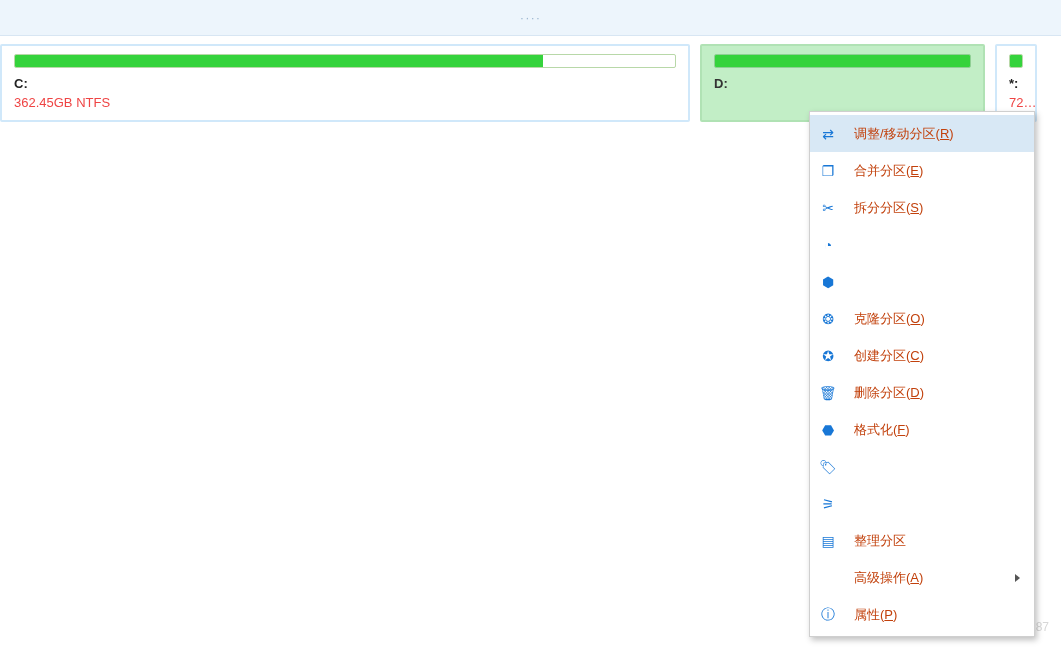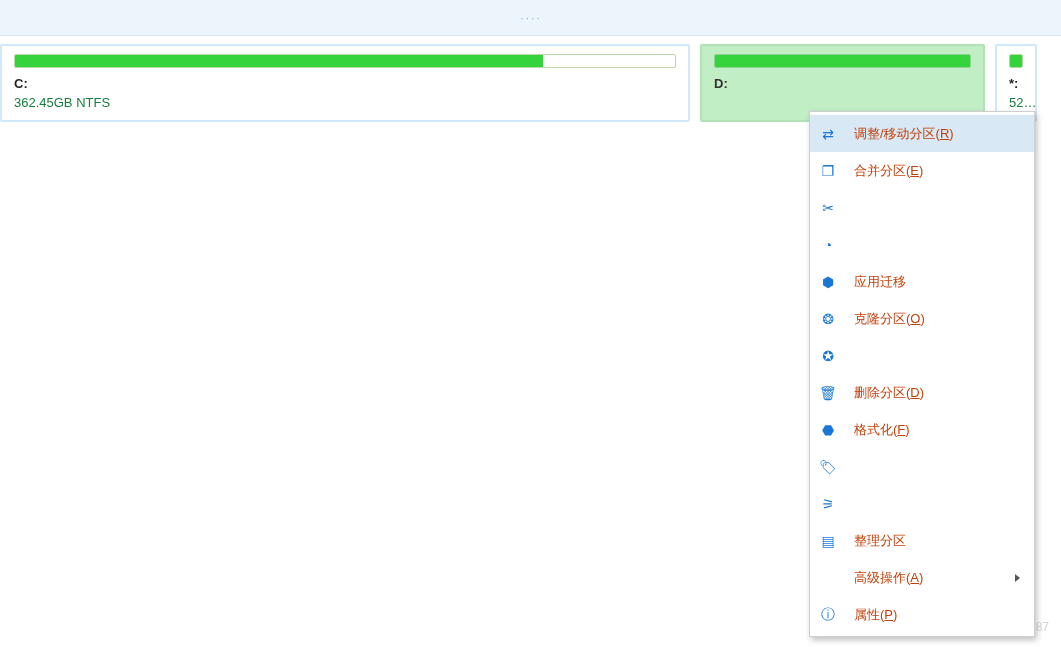--- a/index.html
+++ b/index.html
@@ -45,21 +45,21 @@
     margin-bottom: 8px;
     background: #fff;
     overflow: hidden;
   }
   .prog-fill {
     height: 100%;
     background: #35d33c;
   }
   .partition.selected .prog-bar { border-color: #8fd094; background:#f3fbf3;}
   .p-letter { font-weight: bold; margin-bottom: 4px; color:#222;}
-  .p-info   { color:#15803d; }
+  .p-info   { color:#ef4444; }
   .partition.selected .p-letter, .partition.selected .p-info { color:#333; }
 
   
   .ctx-menu {
     position: absolute;
     left: 809px;
     top: 111px;
     width: 226px;
     background: #fff;
     border: 1px solid #cfcfcf;
@@ -115,49 +115,50 @@
       <div class="prog-bar">
         <div class="prog-fill" style="width:100%"></div>
       </div>
       <div class="p-letter">D:</div>
     </div>
     <div class="partition" style="width: 42px;">
       <div class="prog-bar">
         <div class="prog-fill" style="width:100%"></div>
       </div>
       <div class="p-letter">*:</div>
-      <div class="p-info">52…</div>
+      <div class="p-info">72…</div>
     </div>
   </div>
 
 <div class="ctx-menu" id="ctx">
     <div class="ctx-item highlight">
       <span class="ctx-icon">⇄</span>
       <span class="ctx-label">调整/移动分区(<u>R</u>)</span>
     </div>
     <div class="ctx-item">
       <span class="ctx-icon">❐</span>
       <span class="ctx-label">合并分区(<u>E</u>)</span>
     </div>
     <div class="ctx-item">
       <span class="ctx-icon">✂</span>
+      <span class="ctx-label">拆分分区(<u>S</u>)</span>
     </div>
     <div class="ctx-item">
       <span class="ctx-icon">◔</span>
     </div>
     <div class="ctx-item">
       <span class="ctx-icon">⬢</span>
-      <span class="ctx-label">应用迁移</span>
     </div>
     <div class="ctx-item">
       <span class="ctx-icon">❂</span>
       <span class="ctx-label">克隆分区(<u>O</u>)</span>
     </div>
     <div class="ctx-item">
       <span class="ctx-icon">✪</span>
+      <span class="ctx-label">创建分区(<u>C</u>)</span>
     </div>
     <div class="ctx-item">
       <span class="ctx-icon">🗑</span>
       <span class="ctx-label">删除分区(<u>D</u>)</span>
     </div>
     <div class="ctx-item">
       <span class="ctx-icon">⬣</span>
       <span class="ctx-label">格式化(<u>F</u>)</span>
     </div>
     <div class="ctx-item">

